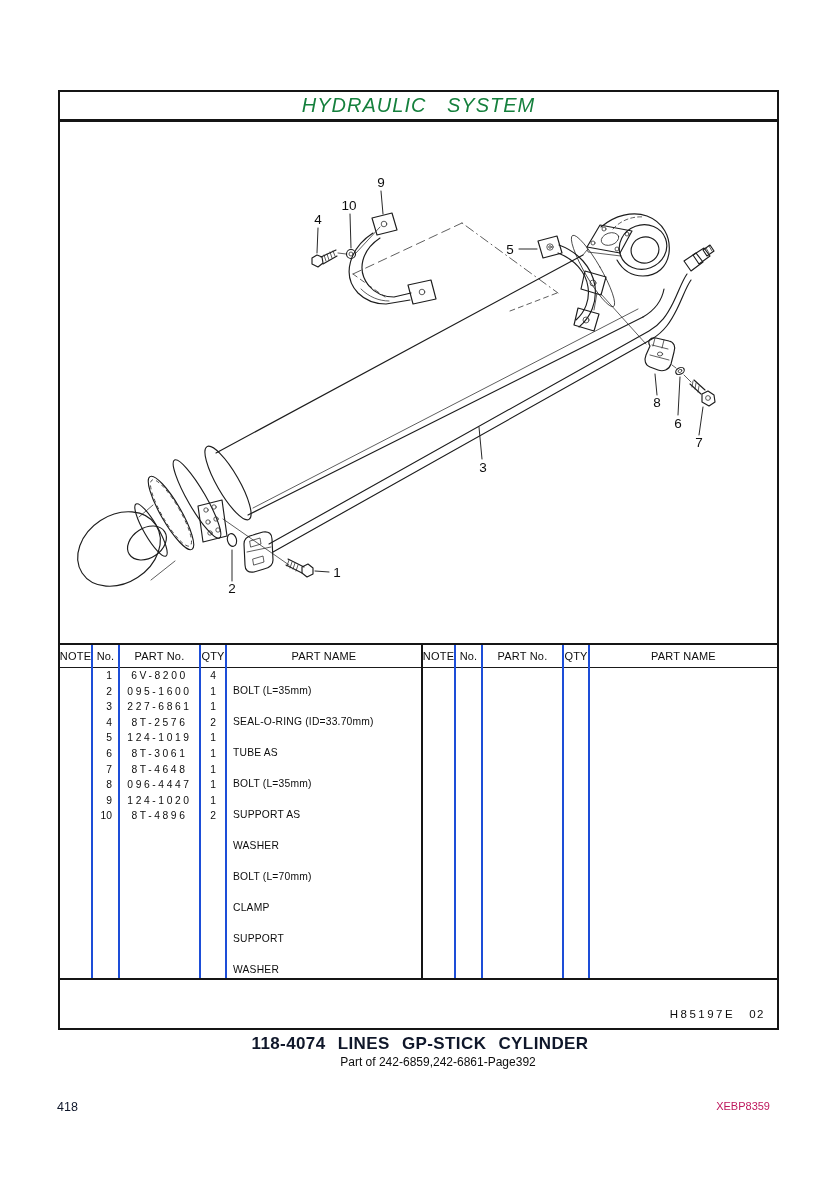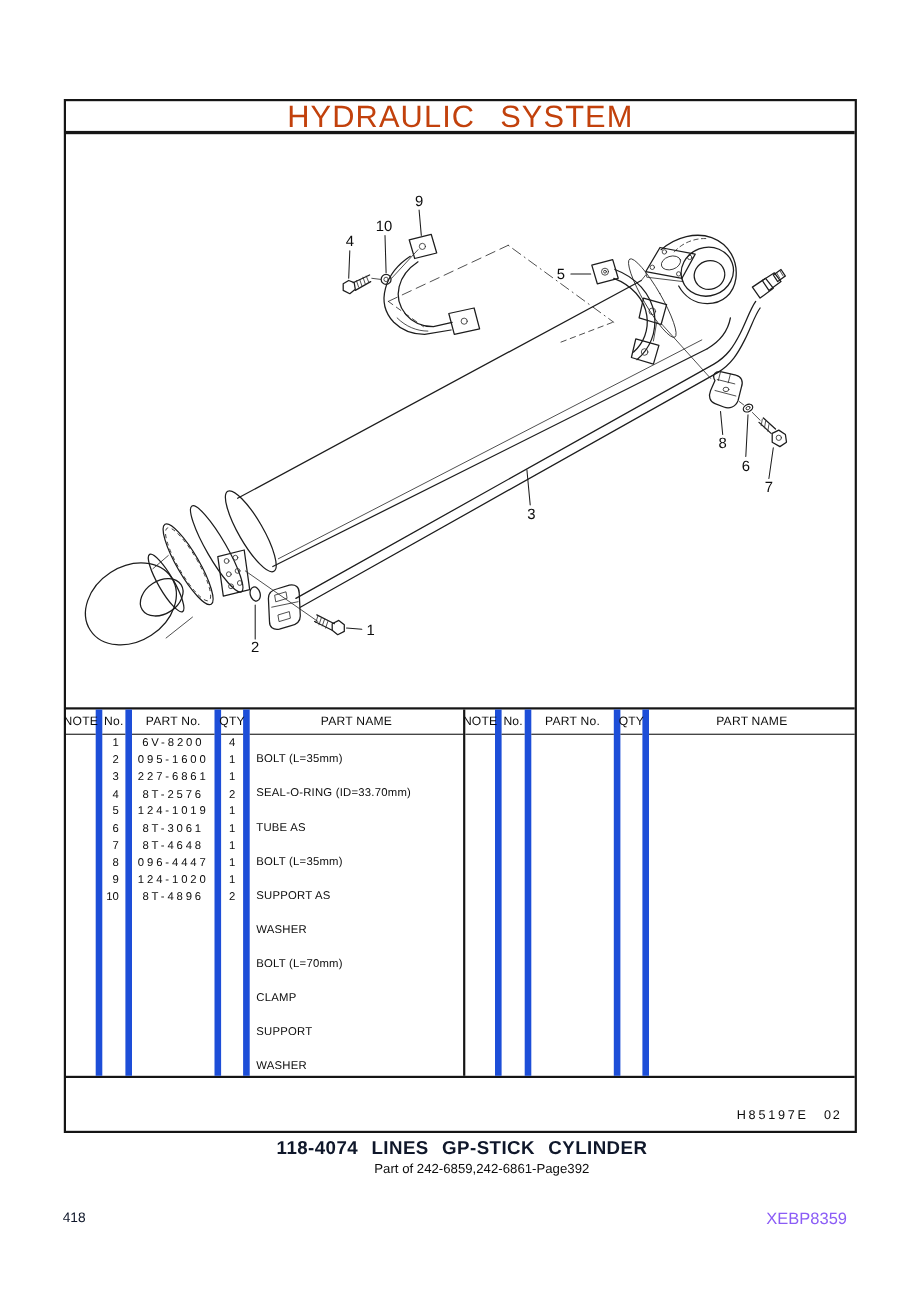--- a/index.html
+++ b/index.html
@@ -11,35 +11,35 @@
   .sheet{
     position:absolute;left:58px;top:90px;width:721px;height:940px;
     border:2px solid #151515;box-sizing:border-box;background:#fff;
   }
   .title-bar{
     position:absolute;left:0;top:0;width:100%;height:30px;
     border-bottom:3px solid #151515;box-sizing:border-box;
     display:flex;align-items:center;justify-content:center;
   }
   .title-bar span{
-    font-size:28px;letter-spacing:1px;word-spacing:14px;color:#c2410c;
+    font-size:20px;letter-spacing:1px;word-spacing:14px;color:#15803d;font-style:italic;
   }
   .diagram{position:absolute;left:0;top:33px;width:717px;height:518px;}
   .diagram svg{width:100%;height:100%;display:block;}
 
   
   .parts-table{
     position:absolute;left:0;top:551px;width:717px;height:337px;
     border-top:2px solid #151515;border-bottom:2px solid #151515;
     box-sizing:border-box;display:flex;
   }
   .half{display:flex;height:100%;}
   .half.left{width:361px;}
   .half.right{flex:1;border-left:2px solid #151515;box-sizing:border-box;}
-  .col{height:100%;border-right:6px solid #1d4ed8;box-sizing:border-box;display:flex;flex-direction:column;}
+  .col{height:100%;border-right:2px solid #1d4ed8;box-sizing:border-box;display:flex;flex-direction:column;}
   .half.left .col.name, .half.right .col.name{border-right:none;flex:1;justify-content:space-between;}
   .col.note{width:33px;}
   .col.no{width:27px;}
   .col.part{width:81px;}
   .col.qty{width:26px;}
   .th{
     height:23px;border-bottom:1px solid #1a1a1a;box-sizing:border-box;
     display:flex;align-items:center;justify-content:center;
     font-size:11px;letter-spacing:0.2px;white-space:nowrap;color:#0d0d0d;
   }
@@ -58,21 +58,21 @@
     letter-spacing:2.5px;color:#0d0d0d;
   }
   .drawing-code .rev{margin-left:14px;letter-spacing:1.5px;}
 
   
   .footer-block{position:absolute;left:0;top:1034px;width:840px;text-align:center;}
   .footer-title{font-size:17px;font-weight:bold;letter-spacing:0.4px;word-spacing:7px;color:#0f172a;}
   .footer-sub{font-size:12px;margin-top:1px;color:#0d0d0d;padding-left:36px;}
   .footer-attach{font-size:12px;color:#0d0d0d;}
   .page-num{position:absolute;left:57px;top:1100px;font-size:12.5px;color:#0f172a;}
-  .doc-code{position:absolute;right:70px;top:1100px;font-size:15px;color:#8b5cf6;}
+  .doc-code{position:absolute;right:70px;top:1100px;font-size:11px;color:#be185d;}
 
   
   .ln{fill:none;stroke:#1d1d1d;stroke-width:1.15;stroke-linecap:round;stroke-linejoin:round;}
   .thin{fill:none;stroke:#2a2a2a;stroke-width:0.75;stroke-linecap:round;}
   .lead{fill:none;stroke:#1d1d1d;stroke-width:0.95;stroke-linecap:round;}
   .callout{font-family:"Liberation Sans",sans-serif;font-size:13.5px;fill:#0d0d0d;}
 </style>
 </head>
 <body>
 

